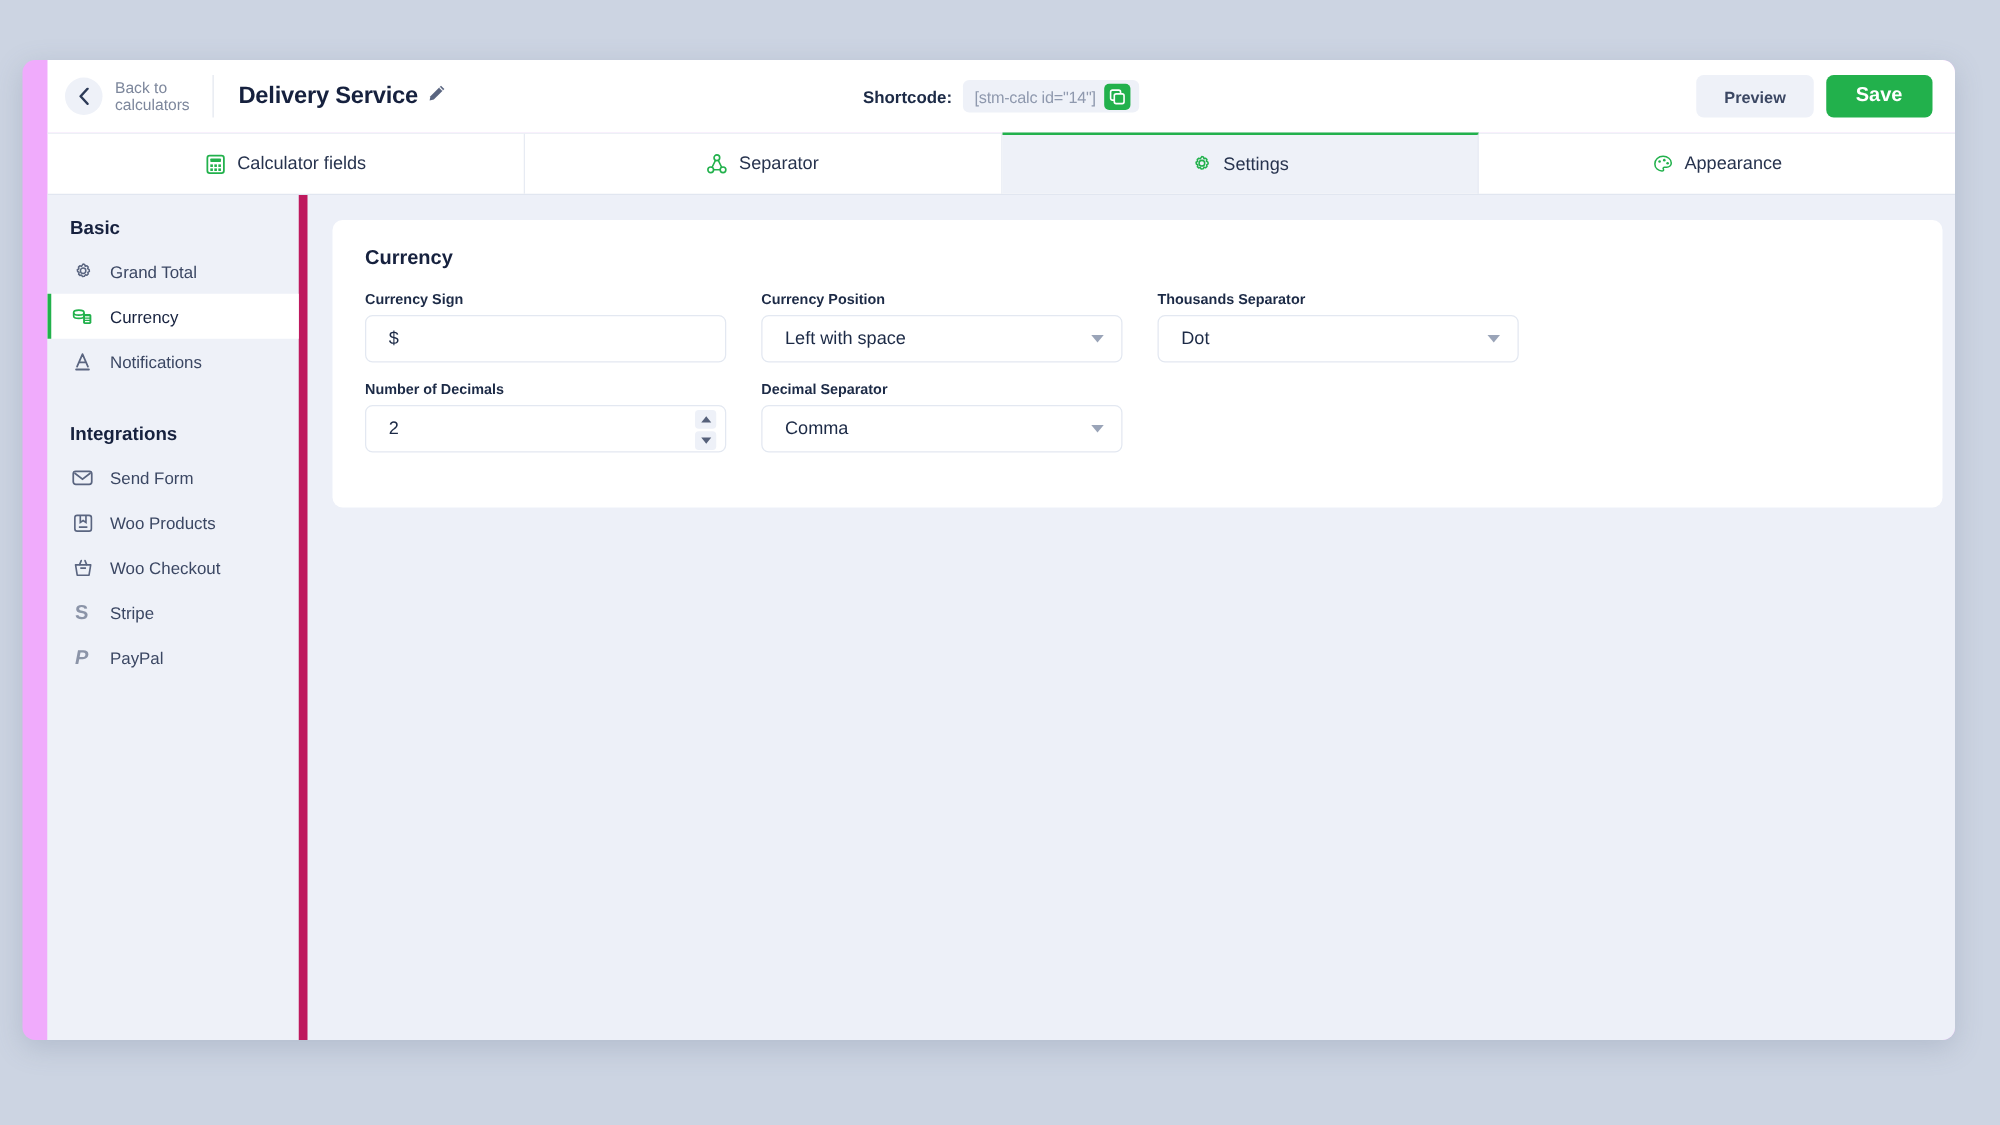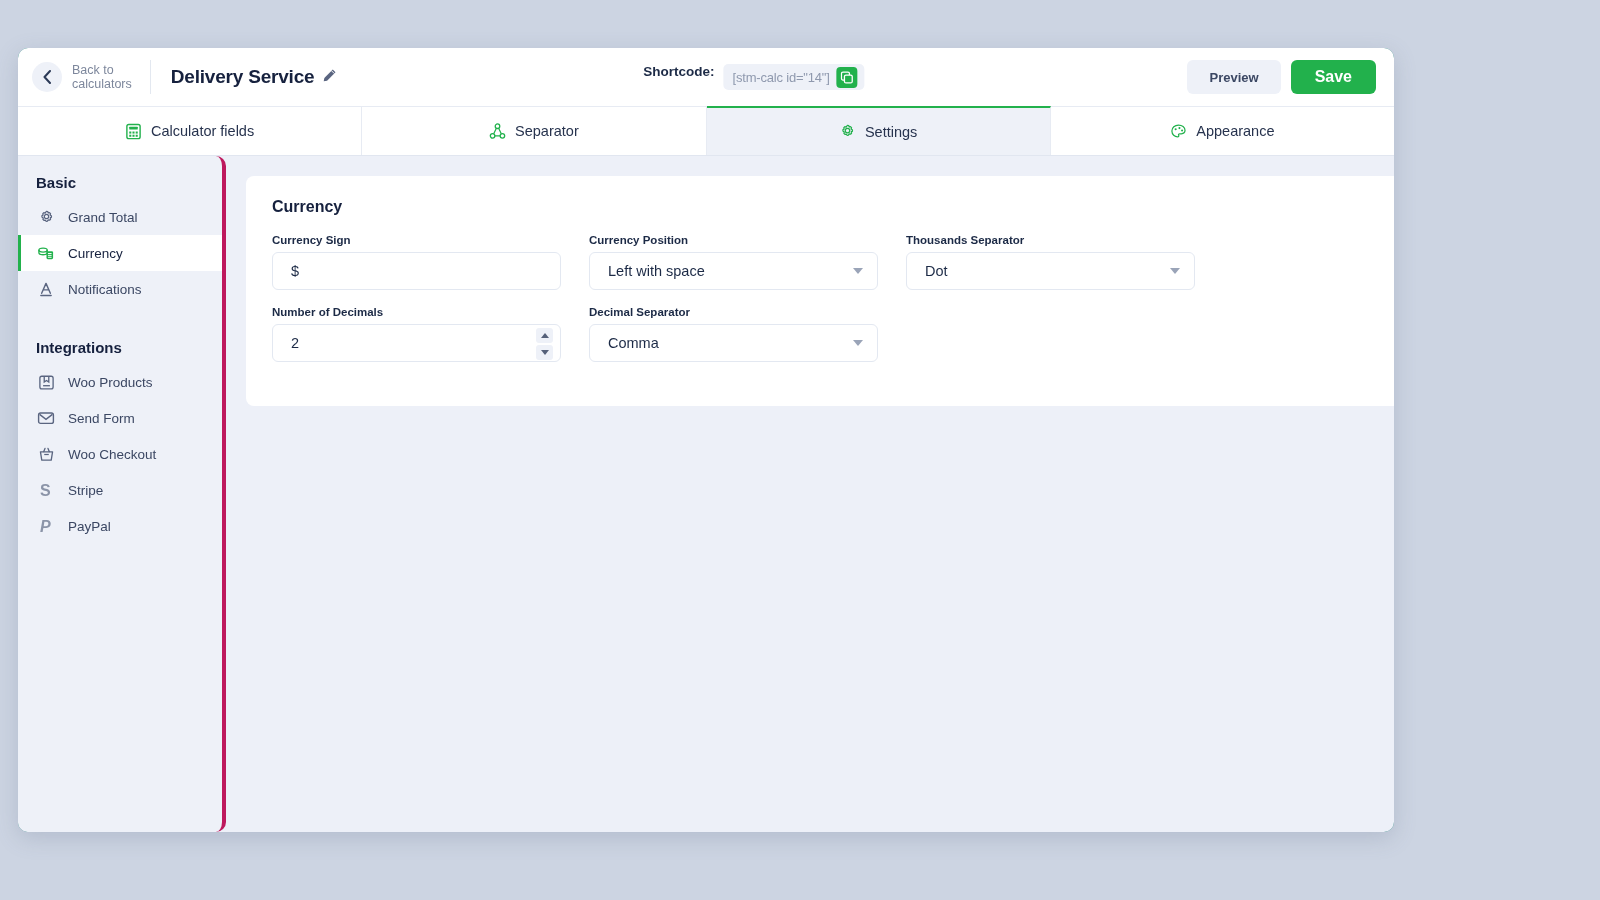--- a/index.html
+++ b/index.html
@@ -5,27 +5,28 @@
   * { box-sizing: border-box; margin: 0; padding: 0; }
   html, body {
     width: 1600px; height: 900px;
     background: #ccd4e2;
     font-family: "Liberation Sans", sans-serif;
     overflow: hidden;
   }
   .app {
     position: absolute;
     left: 18px; top: 48px;
-    width: 1376px; height: 784px;
-    background: #0f766e;
+    width: 1546px; height: 784px;
+    background: #f0abfc;
     border-radius: 10px;
     box-shadow: 0 6px 22px rgba(90,104,130,0.22);
     overflow: hidden;
     display: flex;
     flex-direction: column;
+    padding-left: 20px;
   }
 
   
   .topbar {
     height: 58px;
     background: #fff;
     display: flex;
     align-items: center;
     padding: 0 18px 0 14px;
     flex: 0 0 58px;
@@ -52,21 +53,21 @@
   .calc-title {
     display: flex; align-items: center; gap: 8px;
   }
   .calc-title .name {
     font-size: 19px; font-weight: bold; color: #16213e; letter-spacing: -0.2px;
   }
   .pencil { display: block; }
 
   .shortcode-wrap {
     position: absolute; left: 50%; transform: translateX(-50%);
-    display: flex; align-items: flex-start; gap: 9px; margin-left: 48px;
+    display: flex; align-items: center; gap: 9px;
   }
   .shortcode-label { font-size: 13.5px; font-weight: bold; color: #1c2a46; }
   .shortcode-box {
     display: flex; align-items: center;
     background: #eef1f8; border-radius: 5px;
     height: 26px; padding: 0 7px 0 9px; gap: 7px;
   }
   .shortcode-text {
     font-size: 13px; color: #8f99ae; font-family: "Liberation Sans", sans-serif;
     letter-spacing: -0.2px;
@@ -121,23 +122,22 @@
   .tab .ticon { display: flex; align-items: center; }
 
   
   .body {
     flex: 1 1 auto; display: flex; min-height: 0;
     background: #edf0f8;
   }
   .sidebar {
     width: 208px; flex: 0 0 208px;
     background: #eef1f8;
-    border-right: 4px solid #be185d;
+    border-right: 7px solid #be185d;
     padding-top: 18px;
-    border-radius: 10px;
   }
   .side-head {
     font-size: 15px; font-weight: bold; color: #16213e;
     padding: 0 0 8px 18px;
   }
   .side-head.second { padding-top: 32px; }
   .side-item {
     display: flex; align-items: center; gap: 12px;
     height: 36px; padding-left: 18px;
     font-size: 13.5px; color: #3b4763;
@@ -353,37 +353,37 @@
             <path d="M2.6 15.4 H13.4" stroke="#5a6580" stroke-width="1.6" stroke-linecap="round"></path>
           </svg>
         </span>
         <span>Notifications</span>
       </div>
 
       <div class="side-head second">Integrations</div>
 
       <div class="side-item">
         <span class="sicon">
+          <svg width="18" height="16" viewBox="0 0 18 16">
+            <rect x="1.6" y="3" width="14.8" height="10.4" rx="2" fill="none" stroke="#5a6580" stroke-width="1.4"></rect>
+            <path d="M2.6 4.4 L9 9.4 L15.4 4.4" fill="none" stroke="#5a6580" stroke-width="1.4"></path>
+          </svg>
+        </span>
+        <span>Send Form</span>
+      </div>
+
+      <div class="side-item">
+        <span class="sicon">
           <svg width="17" height="17" viewBox="0 0 18 18">
             <rect x="2" y="2.4" width="14" height="13.4" rx="2" fill="none" stroke="#5a6580" stroke-width="1.4"></rect>
             <path d="M6.6 2.8 V8.4 L9 6.8 L11.4 8.4 V2.8" fill="none" stroke="#5a6580" stroke-width="1.4"></path>
             <path d="M5.4 12.4 H12.6" stroke="#5a6580" stroke-width="1.4"></path>
           </svg>
         </span>
         <span>Woo Products</span>
-      </div>
-
-      <div class="side-item">
-        <span class="sicon">
-          <svg width="18" height="16" viewBox="0 0 18 16">
-            <rect x="1.6" y="3" width="14.8" height="10.4" rx="2" fill="none" stroke="#5a6580" stroke-width="1.4"></rect>
-            <path d="M2.6 4.4 L9 9.4 L15.4 4.4" fill="none" stroke="#5a6580" stroke-width="1.4"></path>
-          </svg>
-        </span>
-        <span>Send Form</span>
       </div>
 
       <div class="side-item">
         <span class="sicon">
           <svg width="17" height="17" viewBox="0 0 18 18">
             <path d="M2.6 6.2 H15.4 L14 15 H4 Z" fill="none" stroke="#5a6580" stroke-width="1.4" stroke-linejoin="round"></path>
             <path d="M6 6 L7.4 2.6 M12 6 L10.6 2.6" fill="none" stroke="#5a6580" stroke-width="1.4" stroke-linecap="round"></path>
             <path d="M6.6 9 H11.4" stroke="#5a6580" stroke-width="1.3"></path>
           </svg>
         </span>

